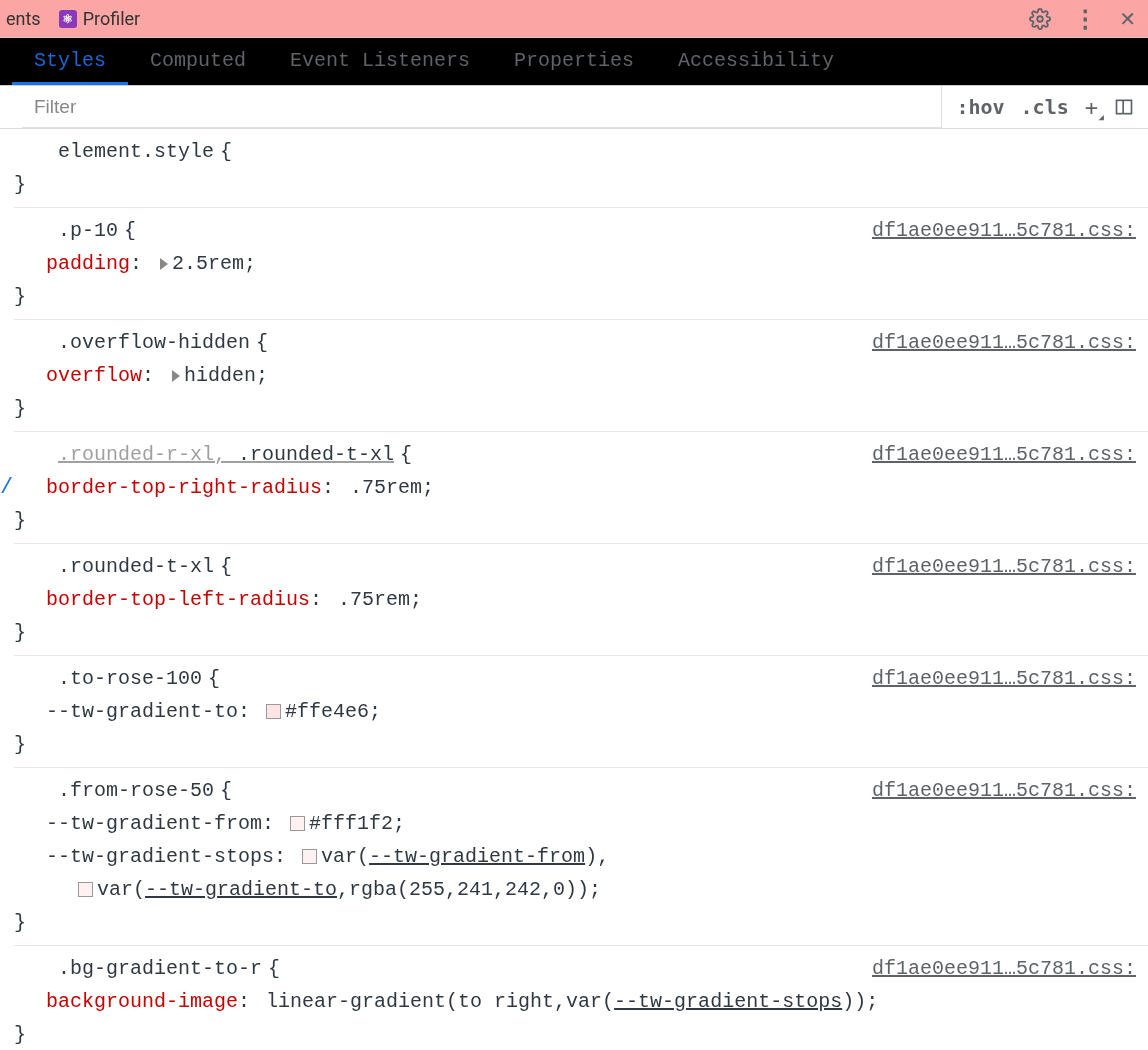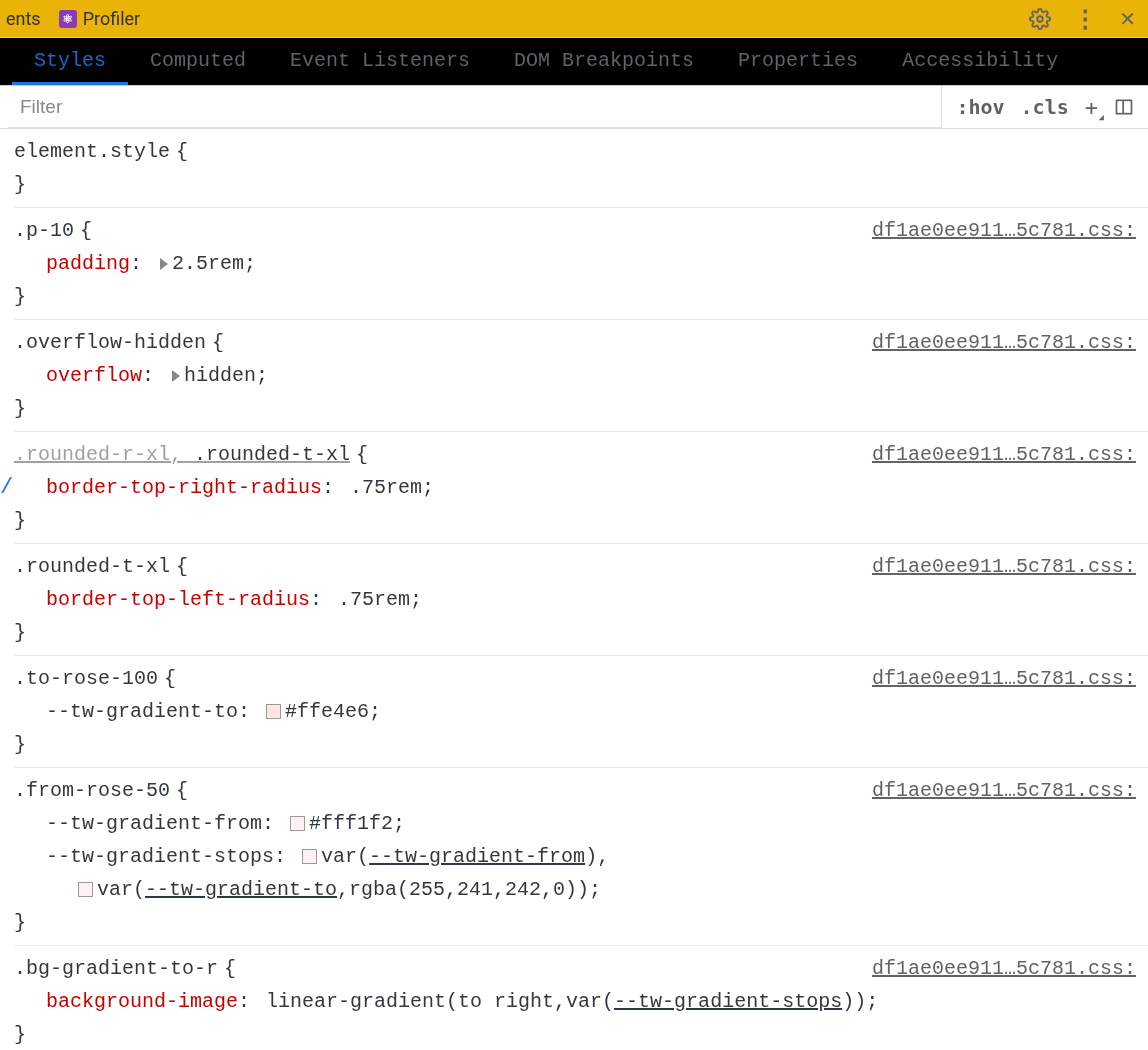--- a/index.html
+++ b/index.html
@@ -12,21 +12,21 @@
   height: 1050px;
   overflow: hidden;
 }
 
 
 .toolbar {
   display: flex;
   align-items: center;
   height: 38px;
   border-bottom: 1px solid #ccc;
-  background: #eab308;
+  background: #fca5a5;
   padding: 0 6px;
 }
 .toolbar-left { display: flex; align-items: center; gap: 18px; flex: 1; }
 .toolbar-tab { display: flex; align-items: center; gap: 6px; color: #333; font-size: 18px; cursor: pointer; }
 .react-badge {
   width: 18px; height: 18px; background: #8a3ab9; color: #fff;
   display: inline-flex; align-items: center; justify-content: center;
   border-radius: 3px; font-size: 12px; font-weight: bold;
 }
 .toolbar-right { display: flex; align-items: center; gap: 22px; margin-right: 6px; }
@@ -53,21 +53,21 @@
 }
 .subtab.active { color: #1967d2; border-bottom-color: #1a73e8; }
 
 
 .filterbar {
   display: flex;
   align-items: center;
   height: 43px;
   border-bottom: 1px solid #ddd;
   background: #fff;
-  padding-left: 8px;
+  padding-left: 22px;
 }
 .filter-input {
   flex: 1;
   height: 100%;
   border: 1px solid #e0e0e0;
   border-top: none;
   border-left: none;
   padding: 0 12px;
   font-size: 19px;
   color: #333;
@@ -93,21 +93,21 @@
   font-family: Menlo, Monaco, Consolas, "Courier New", monospace;
   font-size: 20px;
   line-height: 1.65;
   padding-left: 14px;
 }
 .rule {
   border-bottom: 1px solid #e8e8e8;
   padding: 6px 0 6px 0;
   position: relative;
 }
-.rule-head { display: flex; align-items: baseline; }
+.rule-head { display: flex; align-items: baseline; margin-left: 44px; }
 .selector { color: #303942; }
 .selector-group { color: #a0a0a0; text-decoration: underline; }
 .selector-group .sel-bold { color: #303942; }
 .brace { color: #303942; margin-left: 6px; }
 .source {
   position: absolute;
   right: 12px;
   top: 6px;
   color: #5f6368;
   text-decoration: underline;
@@ -164,21 +164,20 @@
     </span>
     <span class="icon-btn" style="font-size:24px;font-weight:bold;">⋮</span>
     <span class="icon-btn" style="font-size:20px;">✕</span>
   </div>
 </div>
 
 <div class="subtabs">
   <div class="subtab active">Styles</div>
   <div class="subtab">Computed</div>
   <div class="subtab">Event Listeners</div>
-  <div class="subtab">DOM Breakpoints</div>
   <div class="subtab">Properties</div>
   <div class="subtab">Accessibility</div>
 </div>
 
 <div class="filterbar">
   <input class="filter-input" placeholder="Filter" style="">
   <div class="filter-right">
     <span class="filter-toggle">:hov</span>
     <span class="filter-toggle">.cls</span>
     <span class="plus-btn"><span>+</span><span class="plus-sub">◢</span></span>

